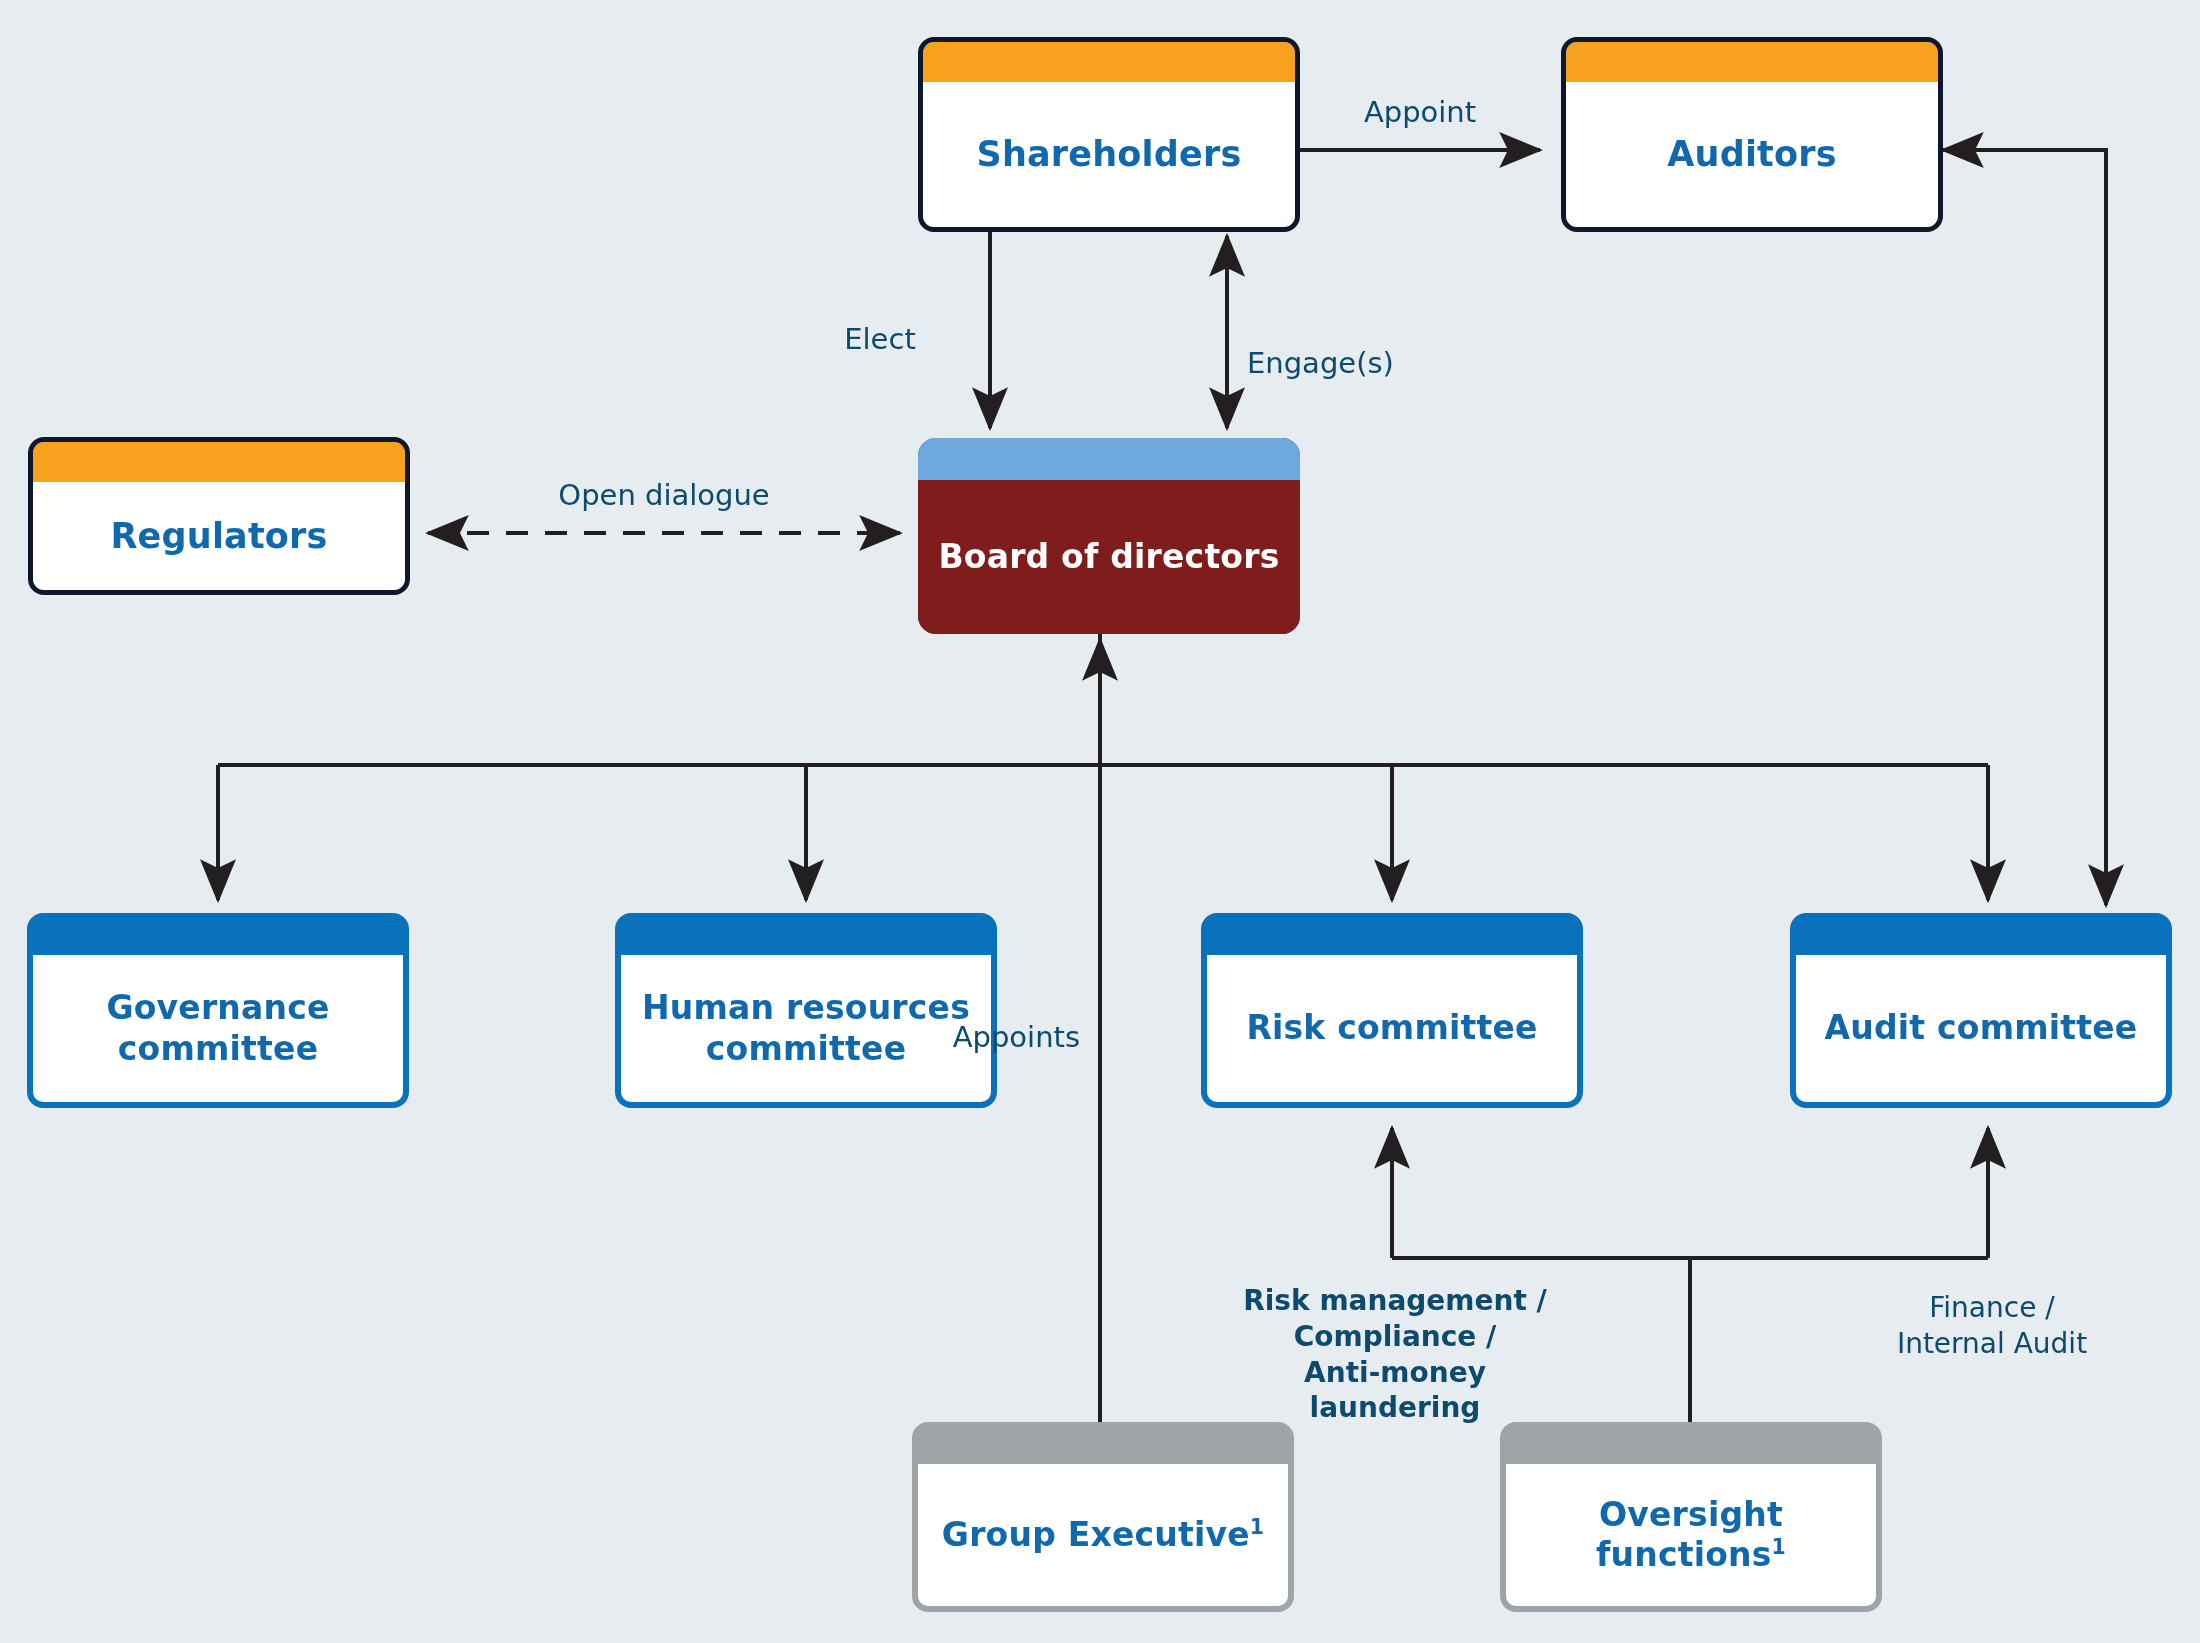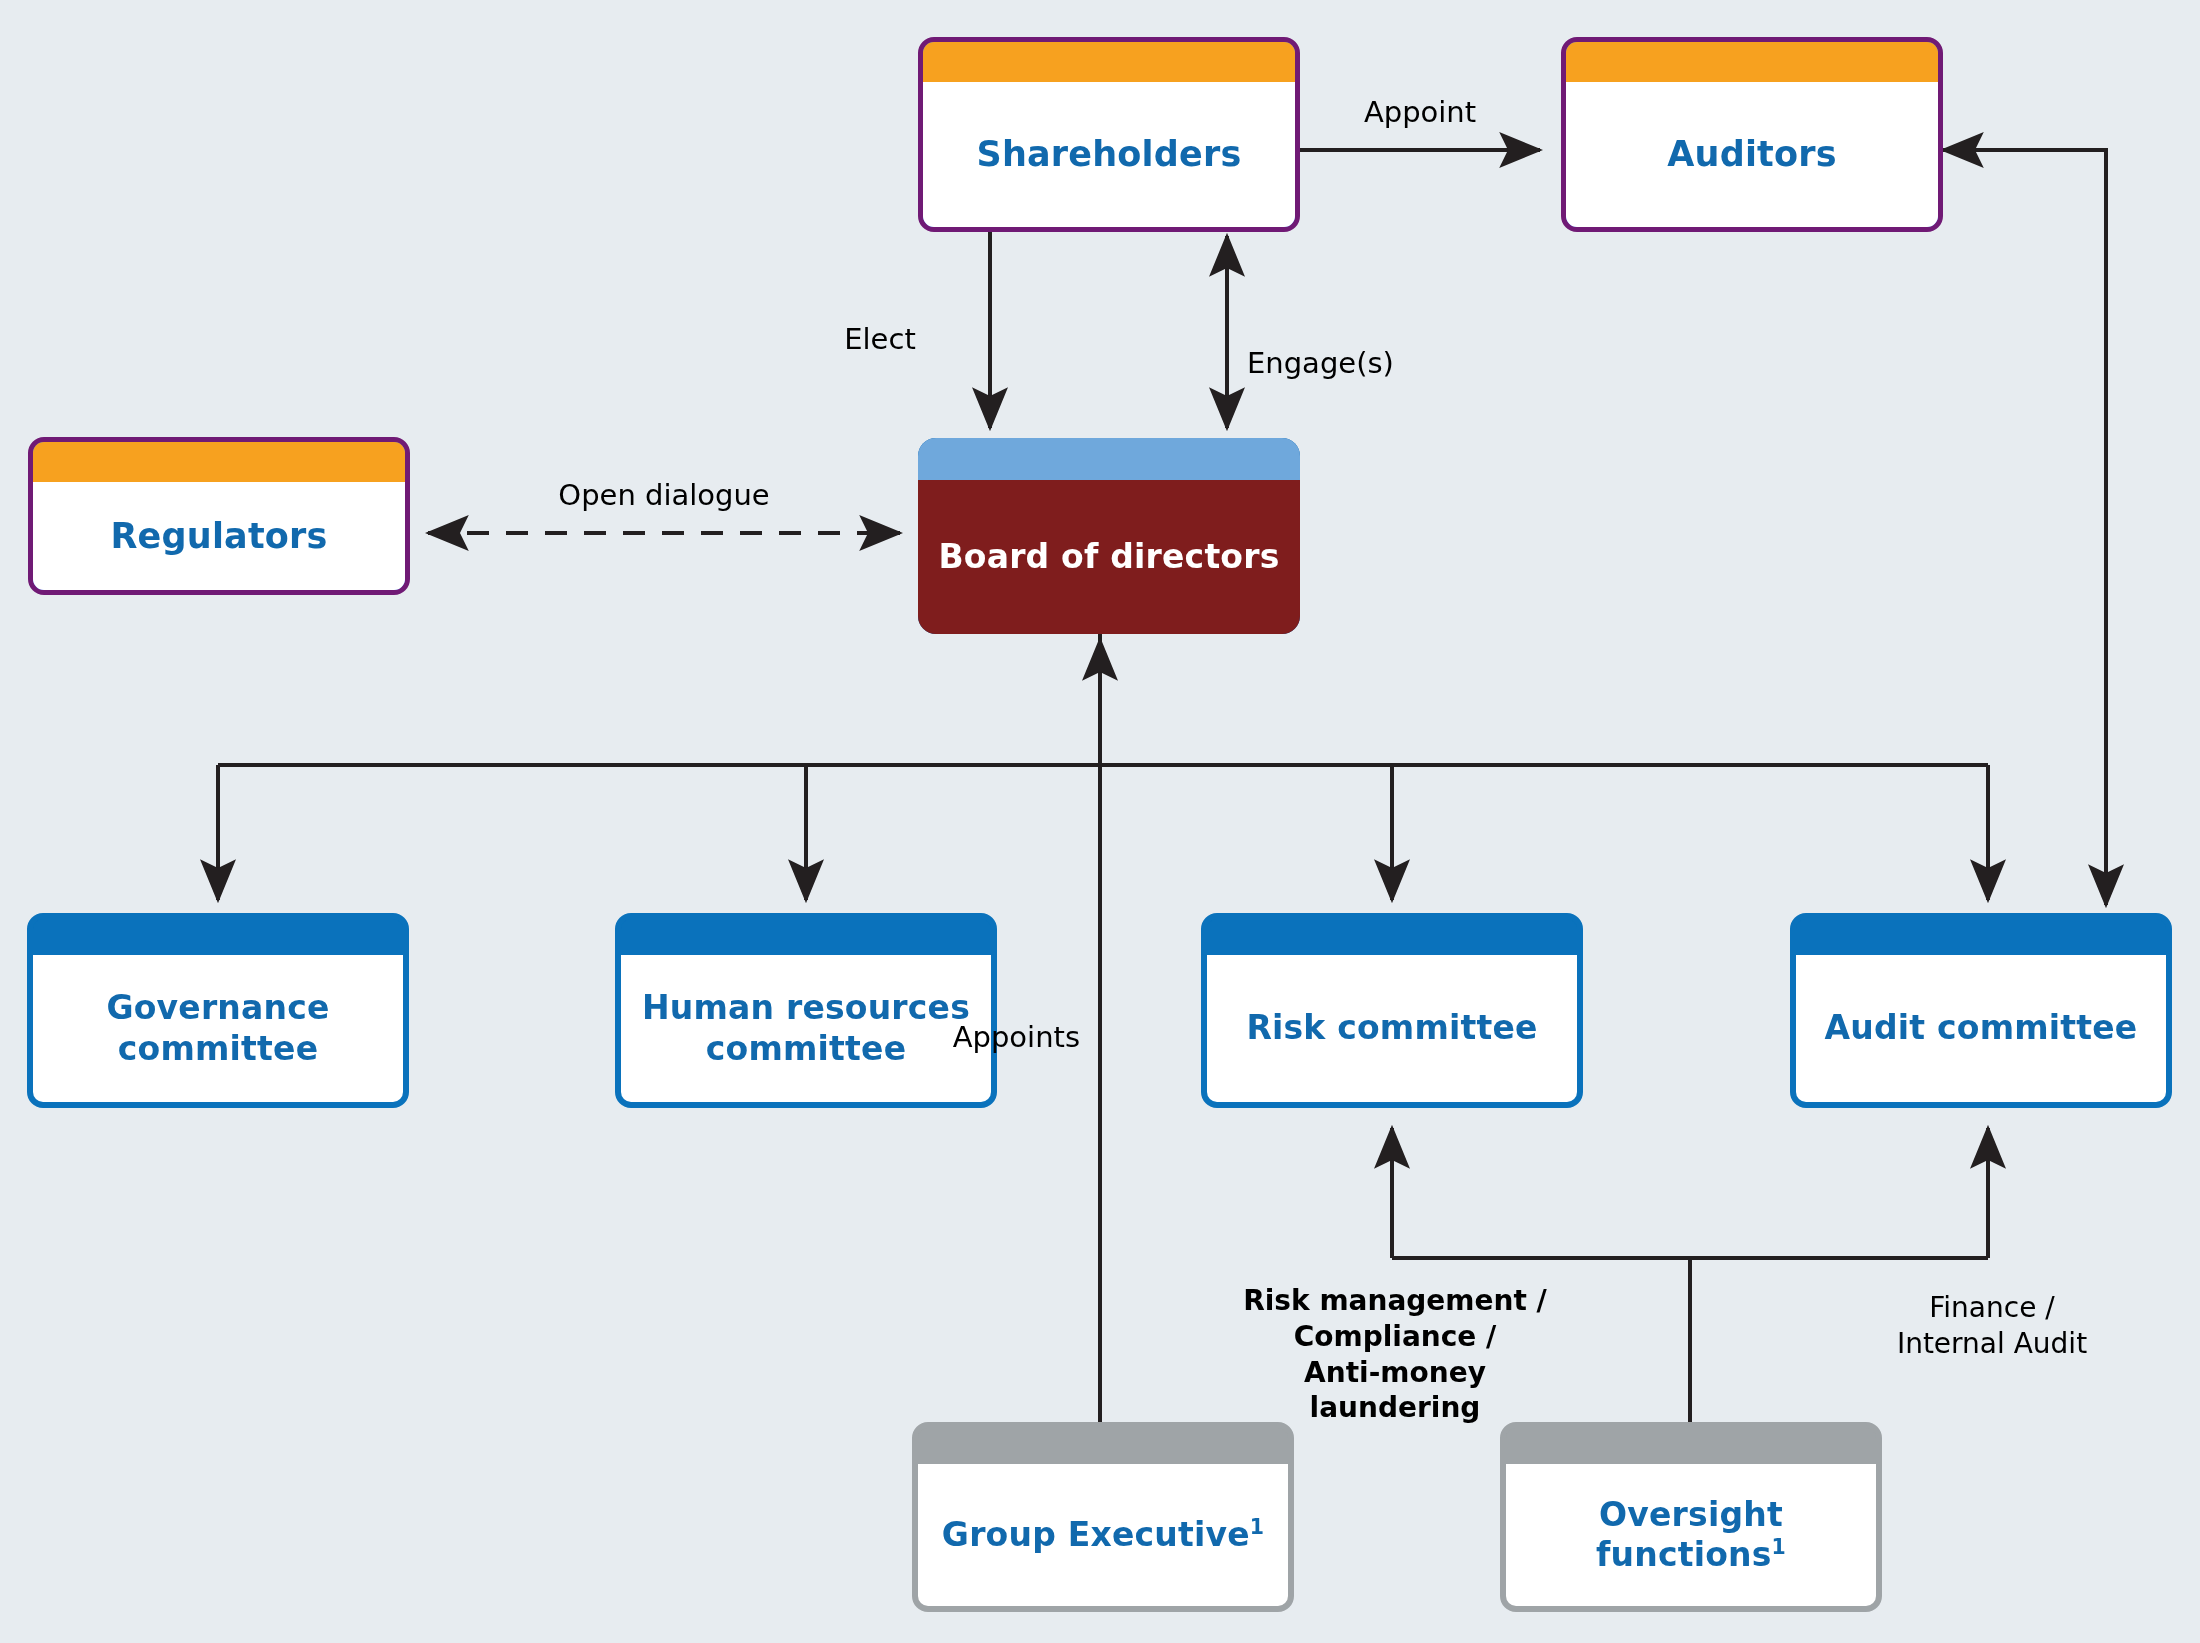--- a/index.html
+++ b/index.html
@@ -49,21 +49,21 @@
   .node .label {
     color: #1169ad;
     font-weight: bold;
     line-height: 1.22;
     letter-spacing: .2px;
     padding: 0 10px;
   }
 
   
   .n-orange {
-    border: 5px solid #701a75;
+    border: 5px solid #0f172a;
     background: #3b82f6;
   }
   .n-orange .cap { background: #f7a11f; }
 
   
   .n-blue {
     border: 6px solid #0a72bc;
     background: #0a72bc;
   }
   .n-blue .cap { background: #0a72bc; }
@@ -86,21 +86,21 @@
   .n-board .body {
     background: #7f1d1d;
   }
   .n-board .label {
     color: #ffffff;
   }
 
   
   .elabel {
     position: absolute;
-    color: #000000;
+    color: #0c4a6e;
     font-family: "DejaVu Sans", "Liberation Sans", sans-serif;
     font-size: 29px;
     line-height: 1.2;
     text-align: center;
     white-space: pre-line;
   }
   sup {
     font-size: .62em;
     vertical-align: super;
     line-height: 0;

